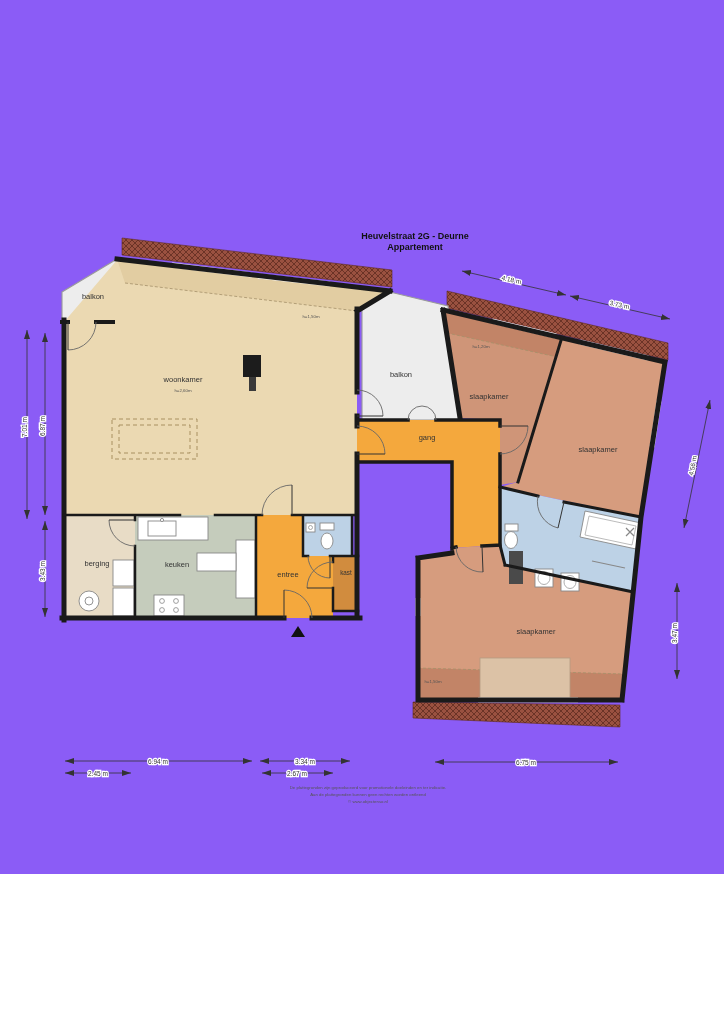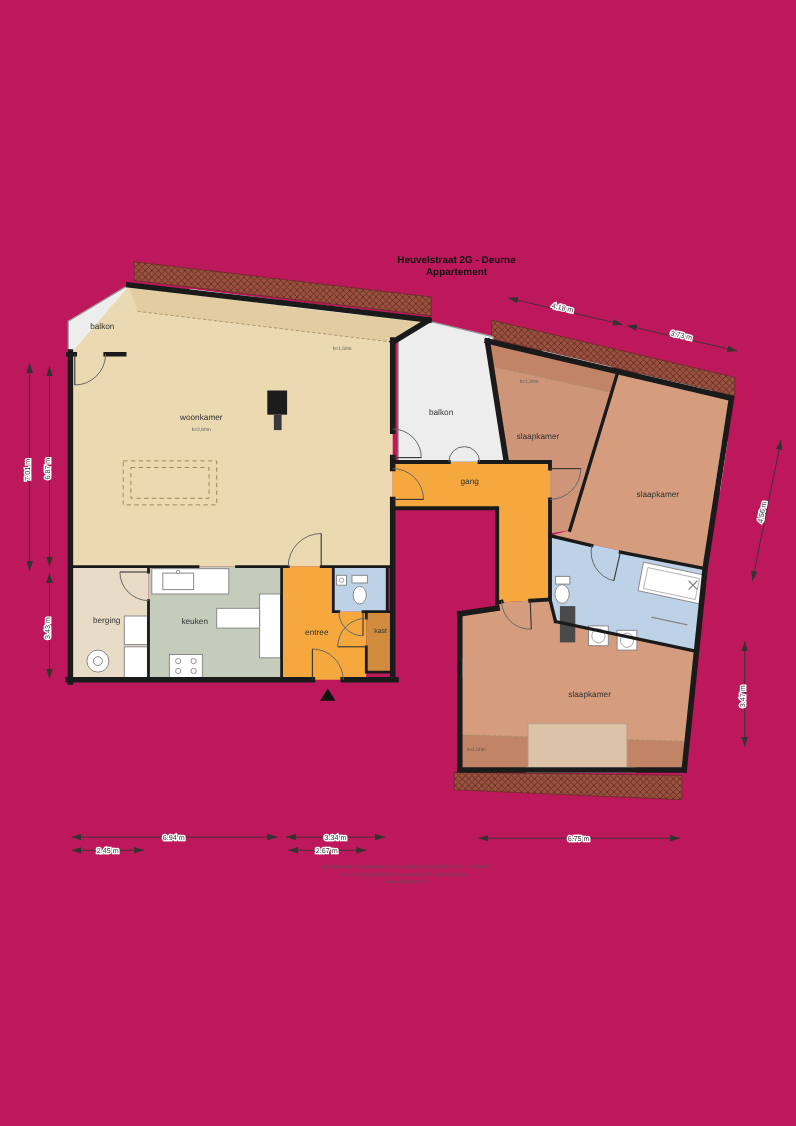--- a/index.html
+++ b/index.html
@@ -1,16 +1,16 @@
 <!DOCTYPE html>
 <html><head>
 <meta charset="utf-8">
 <style>
   html,body{margin:0;padding:0;background:#fff;}
-  .page{width:724px;height:1024px;position:relative;background:#be185d;margin:0 auto;}
+  .page{width:724px;height:874px;position:relative;background:#8b5cf6;margin:0 auto;}
   svg{display:block;}
   text{font-family:"Liberation Sans",sans-serif;fill:#333;}
   .title-line{font-size:9px;font-weight:bold;fill:#111;text-anchor:middle;}
   .room-label{font-size:7.5px;text-anchor:middle;fill:#333;}
   .kast-label{font-size:6.3px;}
   .small-note{font-size:4.4px;text-anchor:middle;fill:#555;}
   .dim{font-size:6.5px;text-anchor:middle;fill:#333;paint-order:stroke;stroke:#ffffff;stroke-width:2.5px;}
   .footer-line{font-size:4.3px;text-anchor:middle;fill:#555;}
   .dimline{stroke:#333;stroke-width:0.8;fill:none;}
   .zoneline{stroke:#a5906a;stroke-width:0.8;stroke-dasharray:3,2;fill:none;}

